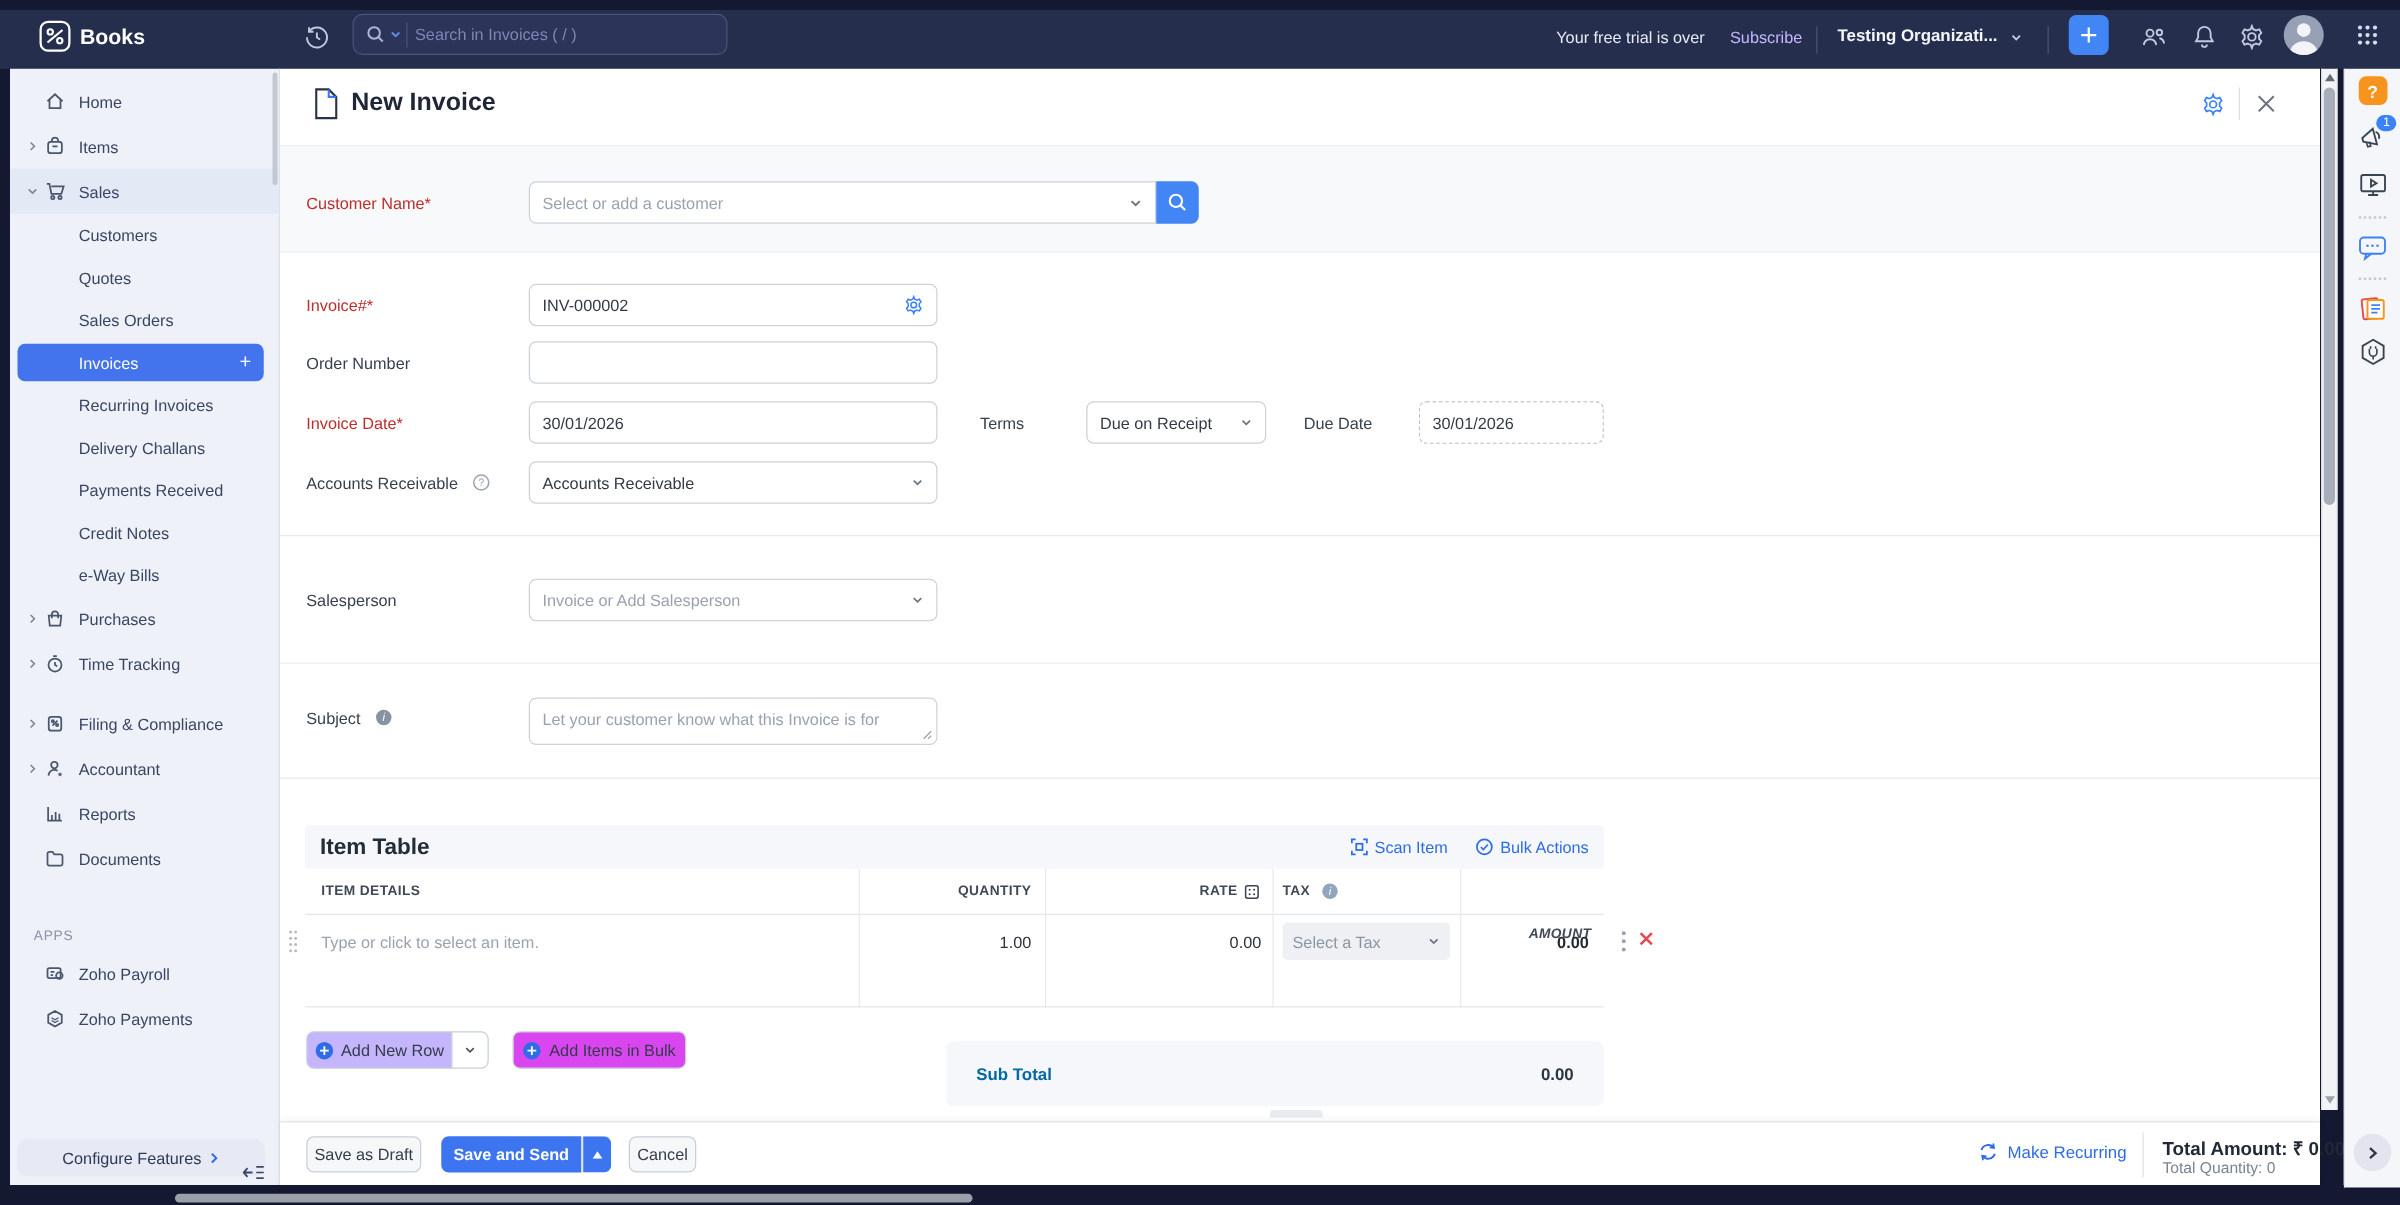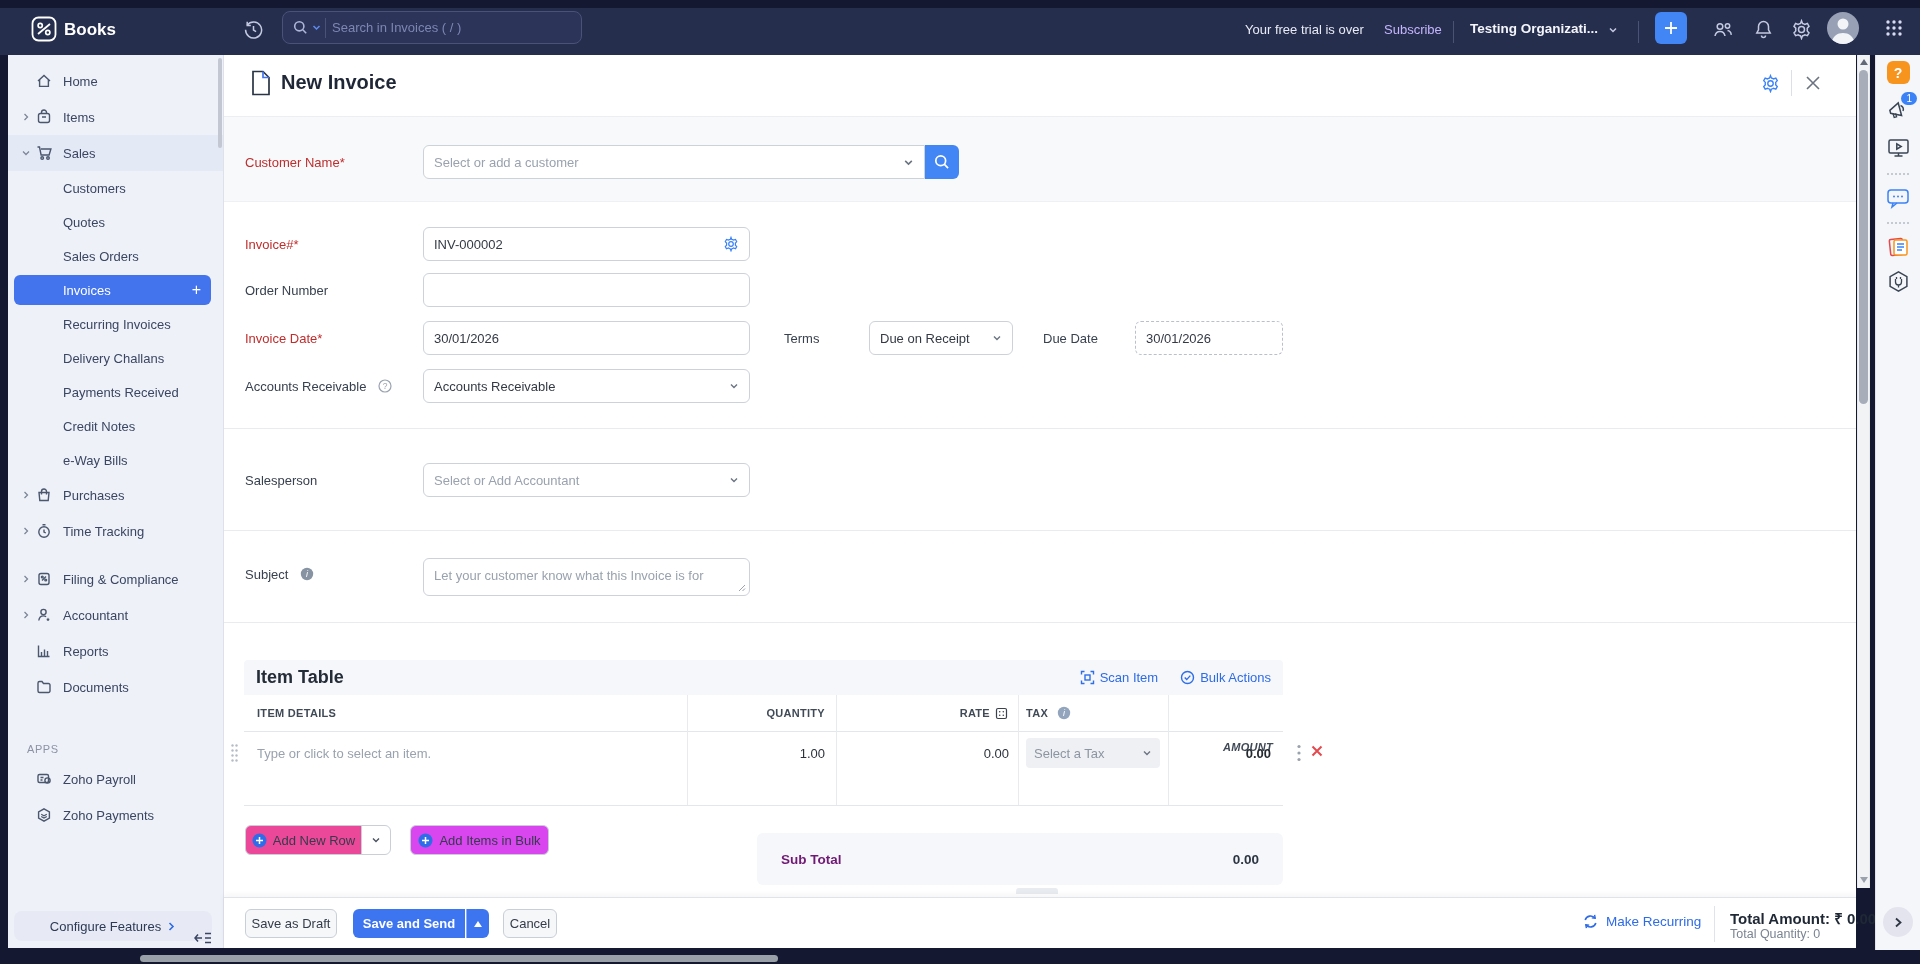--- a/index.html
+++ b/index.html
@@ -413,21 +413,21 @@
         <svg width="10" height="10" viewBox="0 0 10 10">
           <path d="M2 3.5l3 3 3-3" fill="none" stroke="#6b7482" stroke-width="1.4"></path>
         </svg>
       </span>
   </div>
 
   <div class="abs divider" style="left:224px;top:428px;width:1632px;"></div>
 
   <span class="abs lbl" style="left:245px;top:473px;">Salesperson</span>
   <div class="abs inp" style="left:423px;top:463px;width:327px;">
-    <span class="ph">Select or Add Accountant</span>
+    <span class="ph">Invoice or Add Salesperson</span>
     <span class="chevsel">
         <svg width="10" height="10" viewBox="0 0 10 10">
           <path d="M2 3.5l3 3 3-3" fill="none" stroke="#6b7482" stroke-width="1.4"></path>
         </svg>
       </span>
   </div>
 
   <div class="abs divider" style="left:224px;top:530px;width:1632px;"></div>
 
   <span class="abs lbl" style="left:245px;top:567px;">Subject</span>
@@ -528,21 +528,21 @@
         <circle cx="2" cy="9" r="1.6"></circle>
         <circle cx="2" cy="15.5" r="1.6"></circle>
       </svg>
   </span>
   <span class="abs" style="left:1310px;top:744px;cursor:pointer;">
     <svg width="14" height="14" viewBox="0 0 14 14">
         <path d="M2.5 2.5l9 9M11.5 2.5l-9 9" stroke="#e5484d" stroke-width="2"></path>
       </svg>
   </span>
 
-  <div class="abs btn-light" style="left:245px;top:825px;width:117px;height:30px;border-radius:6px 0 0 6px;gap:6px;background:#ec4899;">
+  <div class="abs btn-light" style="left:245px;top:825px;width:117px;height:30px;border-radius:6px 0 0 6px;gap:6px;background:#c4b5fd;">
     <span>
         <svg width="15" height="15" viewBox="0 0 15 15">
           <circle cx="7.5" cy="7.5" r="7" fill="#2f6ce8"></circle>
           <path d="M7.5 4v7M4 7.5h7" stroke="#fff" stroke-width="1.5"></path>
         </svg>
       </span>
     <span>Add New Row</span>
   </div>
   <div class="abs btn-light" style="left:361px;top:825px;width:30px;height:30px;border-radius:0 6px 6px 0;background:#fff;">
     <svg width="10" height="10" viewBox="0 0 10 10">
@@ -553,21 +553,21 @@
     <span>
         <svg width="15" height="15" viewBox="0 0 15 15">
           <circle cx="7.5" cy="7.5" r="7" fill="#2f6ce8"></circle>
           <path d="M7.5 4v7M4 7.5h7" stroke="#fff" stroke-width="1.5"></path>
         </svg>
       </span>
     <span>Add Items in Bulk</span>
   </div>
 
   <div class="abs" style="left:757px;top:833px;width:526px;height:52px;background:#f5f7fa;border-radius:6px;display:flex;align-items:center;padding:0 24px;">
-    <span style="font-size:13.5px;font-weight:bold;color:#701a75;">Sub Total</span>
+    <span style="font-size:13.5px;font-weight:bold;color:#0369a1;">Sub Total</span>
     <span style="margin-left:auto;font-size:13.5px;font-weight:bold;color:#2c3542;">0.00</span>
   </div>
   <div class="abs" style="left:1016px;top:888px;width:42px;height:6px;background:#e8ebef;border-radius:3px 3px 0 0;"></div>
 
   <div class="abs" style="left:224px;top:897px;width:1632px;height:51px;background:#fff;border-top:1px solid #e0e3e8;box-shadow:0 -2px 6px rgba(30,40,60,.05);"></div>
   <div class="abs btn-light" style="left:245px;top:909px;width:92px;height:29px;">
       <span>Save as Draft</span>
     </div>
   <div class="abs" style="left:353px;top:909px;width:112px;height:29px;background:#3d74f0;border-radius:6px 0 0 6px;display:flex;align-items:center;justify-content:center;font-size:13px;font-weight:600;color:#fff;cursor:pointer;">
       <span>Save and Send</span>

